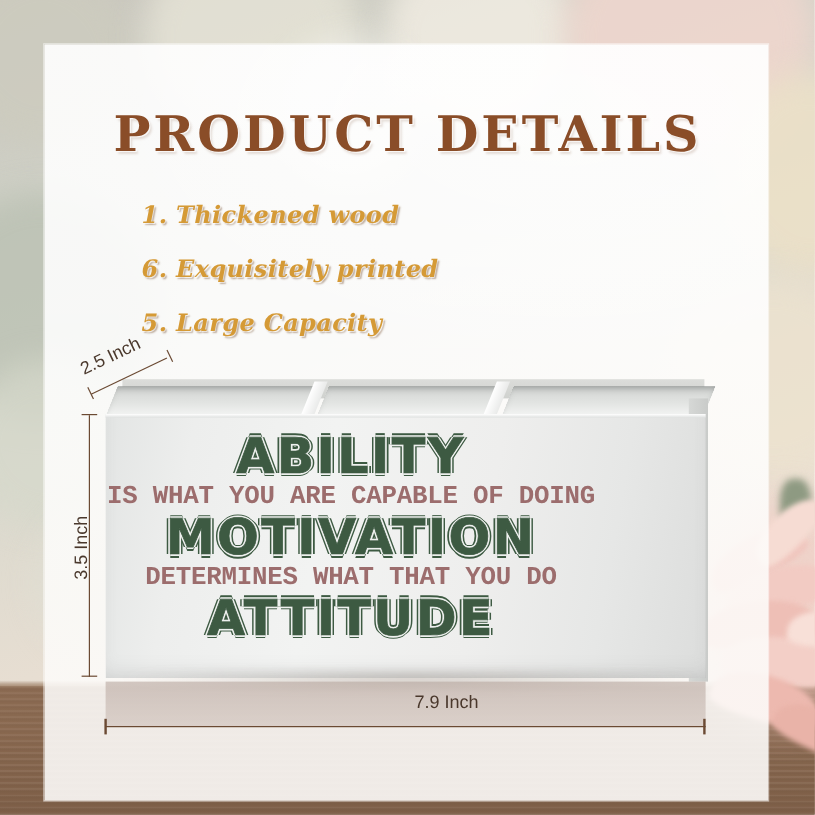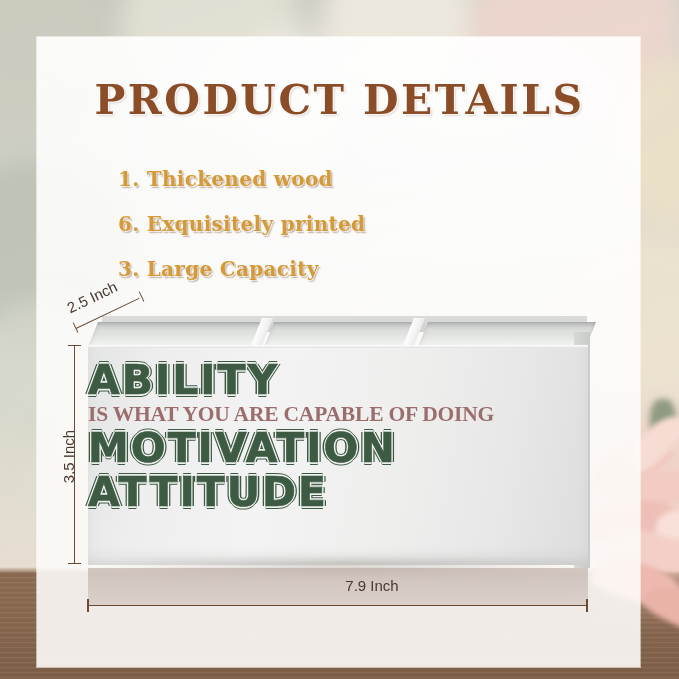--- a/index.html
+++ b/index.html
@@ -92,38 +92,39 @@
   }
   .panel-sheen {
     position:absolute; inset:0;
     background: radial-gradient(120% 60% at 72% 10%, rgba(255,255,255,0.45), rgba(255,255,255,0) 60%);
   }
 
   
   .title {
     position: absolute;
     left: 0; right: 0;
-    top: 76px;
+    top: 88px;
     text-align: center;
     font-family: "DejaVu Serif", "Liberation Serif", serif;
     font-weight: 700;
     font-size: 41px;
     letter-spacing: 2.4px;
     color: #8a4d28;
     text-shadow:
        1px 1px 0 rgba(255,255,255,0.75),
        2px 2px 2px rgba(120,80,50,0.18);
   }
 
   
   .features {
     position: absolute;
     left: 118px;
     top: 167px;
     width: 420px;
+    font-style: italic;
   }
   .feature {
     font-family: "DejaVu Serif", "Liberation Serif", serif;
     font-weight: 700;
     font-size: 20px;
     letter-spacing: 0.3px;
     color: #d59a36;
     margin-bottom: 21px;
     text-shadow:
        0.5px 0.5px 0 rgba(255,255,255,0.6),
@@ -197,20 +198,21 @@
     background: radial-gradient(ellipse at 50% 30%, rgba(120,110,100,0.35), rgba(120,110,100,0) 70%);
     filter: blur(4px);
   }
 
   
   .quote {
     position: absolute;
     left: 88px;
     top: 358px;
     width: 409px;
+    text-align: center;
     line-height: 1;
     pointer-events: auto;
   }
   .q-big {
     font-family: "DejaVu Sans", sans-serif;
     font-weight: 700;
     font-size: 41px;
     letter-spacing: 2px;
     color: #3d5a42;
     -webkit-text-stroke: 0.6px #3d5a42;
@@ -219,21 +221,21 @@
       -1.7px 0 0 #eef0ee,
        0 1.7px 0 #eef0ee,
        0 -1.7px 0 #eef0ee,
        3px 0 0 #3d5a42,
       -3px 0 0 #3d5a42,
        0 3px 0 #3d5a42,
        0 -3px 0 #3d5a42;
     margin: 2px 0 3px 0;
   }
   .q-small {
-    font-family: Liberation Serif, serif;
+    font-family: Liberation Mono, monospace;
     font-weight: 700;
     font-size: 21.5px;
     letter-spacing: -0.2px;
     color: #9c6d6d;
     margin: 1px 0 2px 0;
   }
 
   
   .dim-line { position: absolute; background: #6b4a33; }
   .dim-cap  { position: absolute; background: #6b4a33; }
@@ -323,21 +325,21 @@
 
   <div class="panel">
     <div class="panel-sheen"></div>
   </div>
 
   <div class="title">PRODUCT DETAILS</div>
 
   <div class="features">
     <div class="feature">1. Thickened wood</div>
     <div class="feature">6. Exquisitely printed</div>
-    <div class="feature">3. Large Capacity</div>
+    <div class="feature">5. Large Capacity</div>
   </div>
 
   <div class="caddy">
 
     <div class="box-interior">
       <div class="rim-back"></div>
       <div class="well well-left"></div>
       <div class="well well-mid"></div>
       <div class="well well-right"></div>
       <div class="divider divider-a"></div>
@@ -349,20 +351,21 @@
     <div class="box-front">
       <div class="box-front-topedge"></div>
     </div>
 
     <div class="box-shadow-floor"></div>
 
     <div class="quote">
       <div class="q-big">ABILITY</div>
       <div class="q-small">IS WHAT YOU ARE CAPABLE OF DOING</div>
       <div class="q-big">MOTIVATION</div>
+      <div class="q-small">DETERMINES WHAT THAT YOU DO</div>
       <div class="q-big">ATTITUDE</div>
     </div>
   </div>
 
   <div>
 
     <div class="dim-line dim-depth-line"></div>
     <div class="dim-cap dim-depth-cap-a"></div>
     <div class="dim-cap dim-depth-cap-b"></div>
     <div class="dim-label dim-depth-label">2.5 Inch</div>

